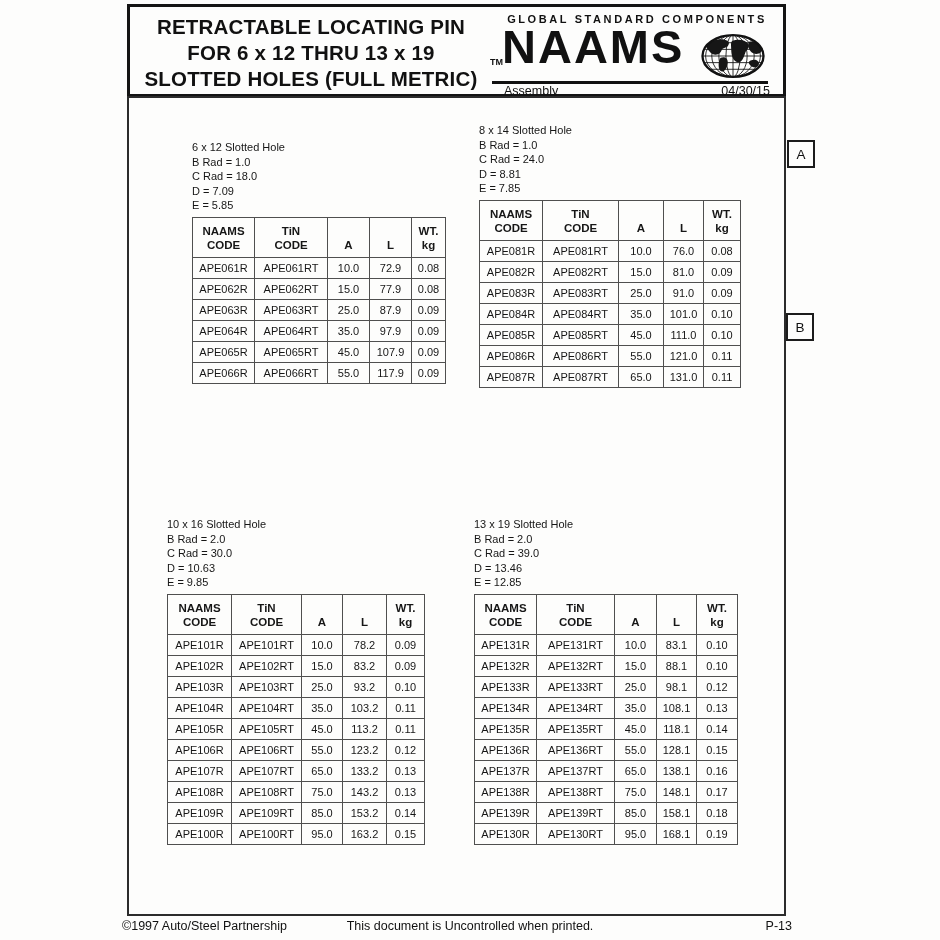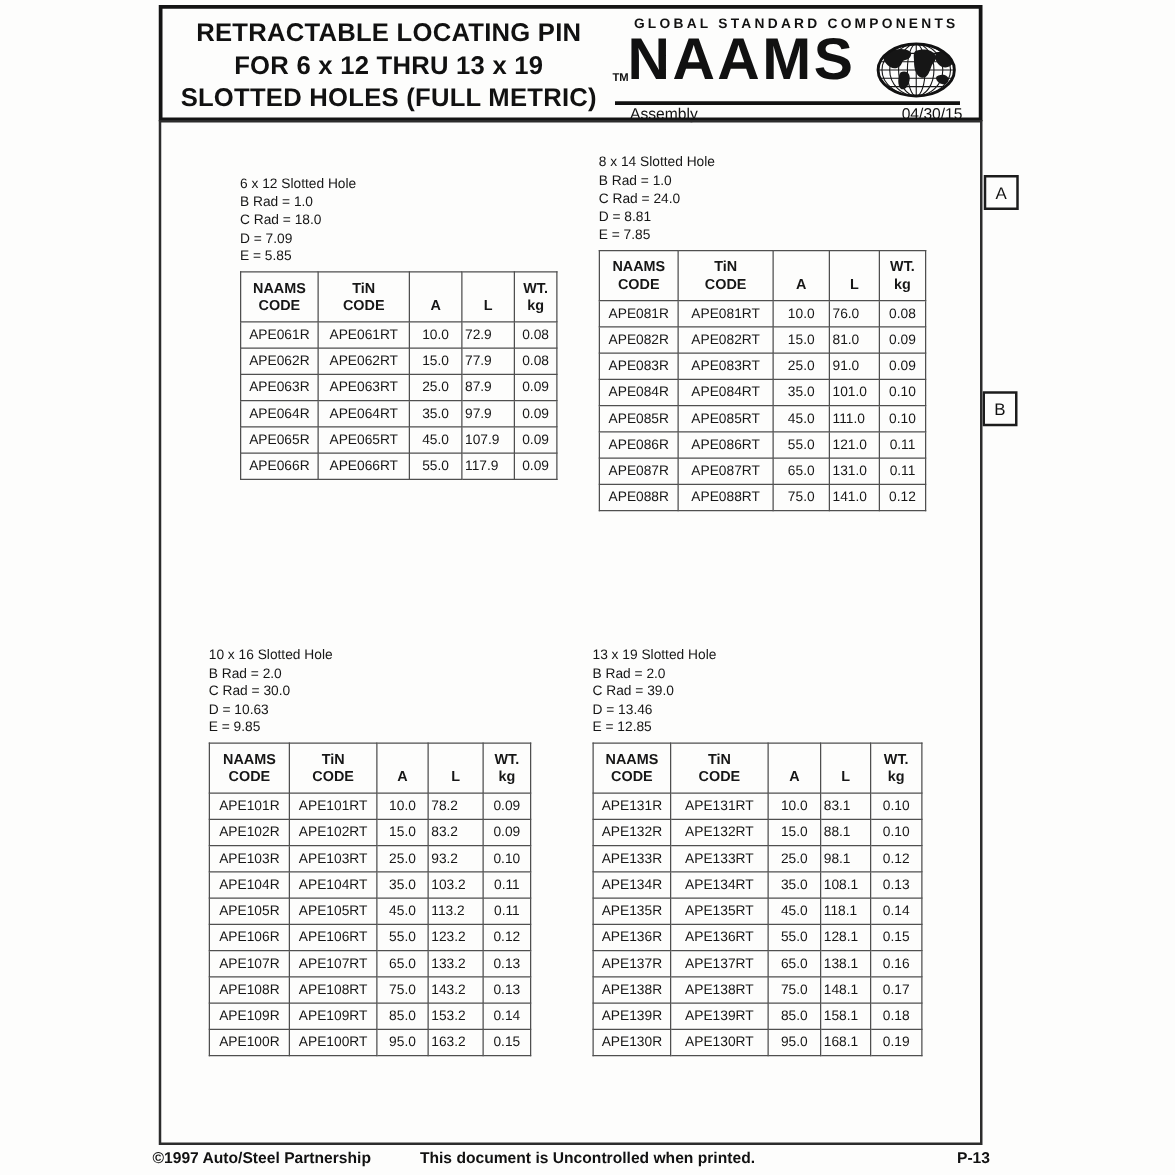--- a/index.html
+++ b/index.html
@@ -69,25 +69,25 @@
   }
   table.spec-table { border:1.5px solid #414141; }
   table.spec-table th {
     font-size:11.5px; font-weight:bold; text-align:center; vertical-align:bottom;
     height:40px; padding:3px 2px 5px 2px; line-height:14px;
   }
   table.spec-table td { font-size:11px; height:21px; padding:1px 2px; }
   td.c0 { text-align:center; }
   td.c1 { text-align:center; }
   td.c2 { text-align:center; }
-  td.c3 { text-align:left; padding-right:9px; }
+  td.c3 { text-align:center; padding-right:9px; }
   td.c4 { text-align:center; }
 
   
-  #footer { position:absolute; left:0; top:919px; width:940px; height:20px; font-size:12.5px; color:#111;font-weight:bold; }
+  #footer { position:absolute; left:0; top:919px; width:940px; height:20px; font-size:12.5px; color:#111; }
   #footer .copyright { position:absolute; left:122px; top:0; }
   #footer .notice { position:absolute; left:0; top:0; width:100%; text-align:center; }
   #footer .page-num { position:absolute; right:148px; top:0; }
 </style>
 </head>
 <body>
 
 <div id="page">
 
   <header id="title-block">
@@ -279,27 +279,20 @@
             <td class="c3">121.0</td>
             <td class="c4">0.11</td>
           </tr>
           <tr>
             <td class="c0">APE087R</td>
             <td class="c1">APE087RT</td>
             <td class="c2">65.0</td>
             <td class="c3">131.0</td>
             <td class="c4">0.11</td>
           </tr>
-          <tr>
-            <td class="c0">APE088R</td>
-            <td class="c1">APE088RT</td>
-            <td class="c2">75.0</td>
-            <td class="c3">141.0</td>
-            <td class="c4">0.12</td>
-          </tr>
         </tbody>
       </table>
   </section>
   <section id="group-2" class="table-group">
     <div class="caption">
         <div>10 x 16 Slotted Hole</div>
         <div>B Rad = 2.0</div>
         <div>C Rad = 30.0</div>
         <div>D = 10.63</div>
         <div>E = 9.85</div>

